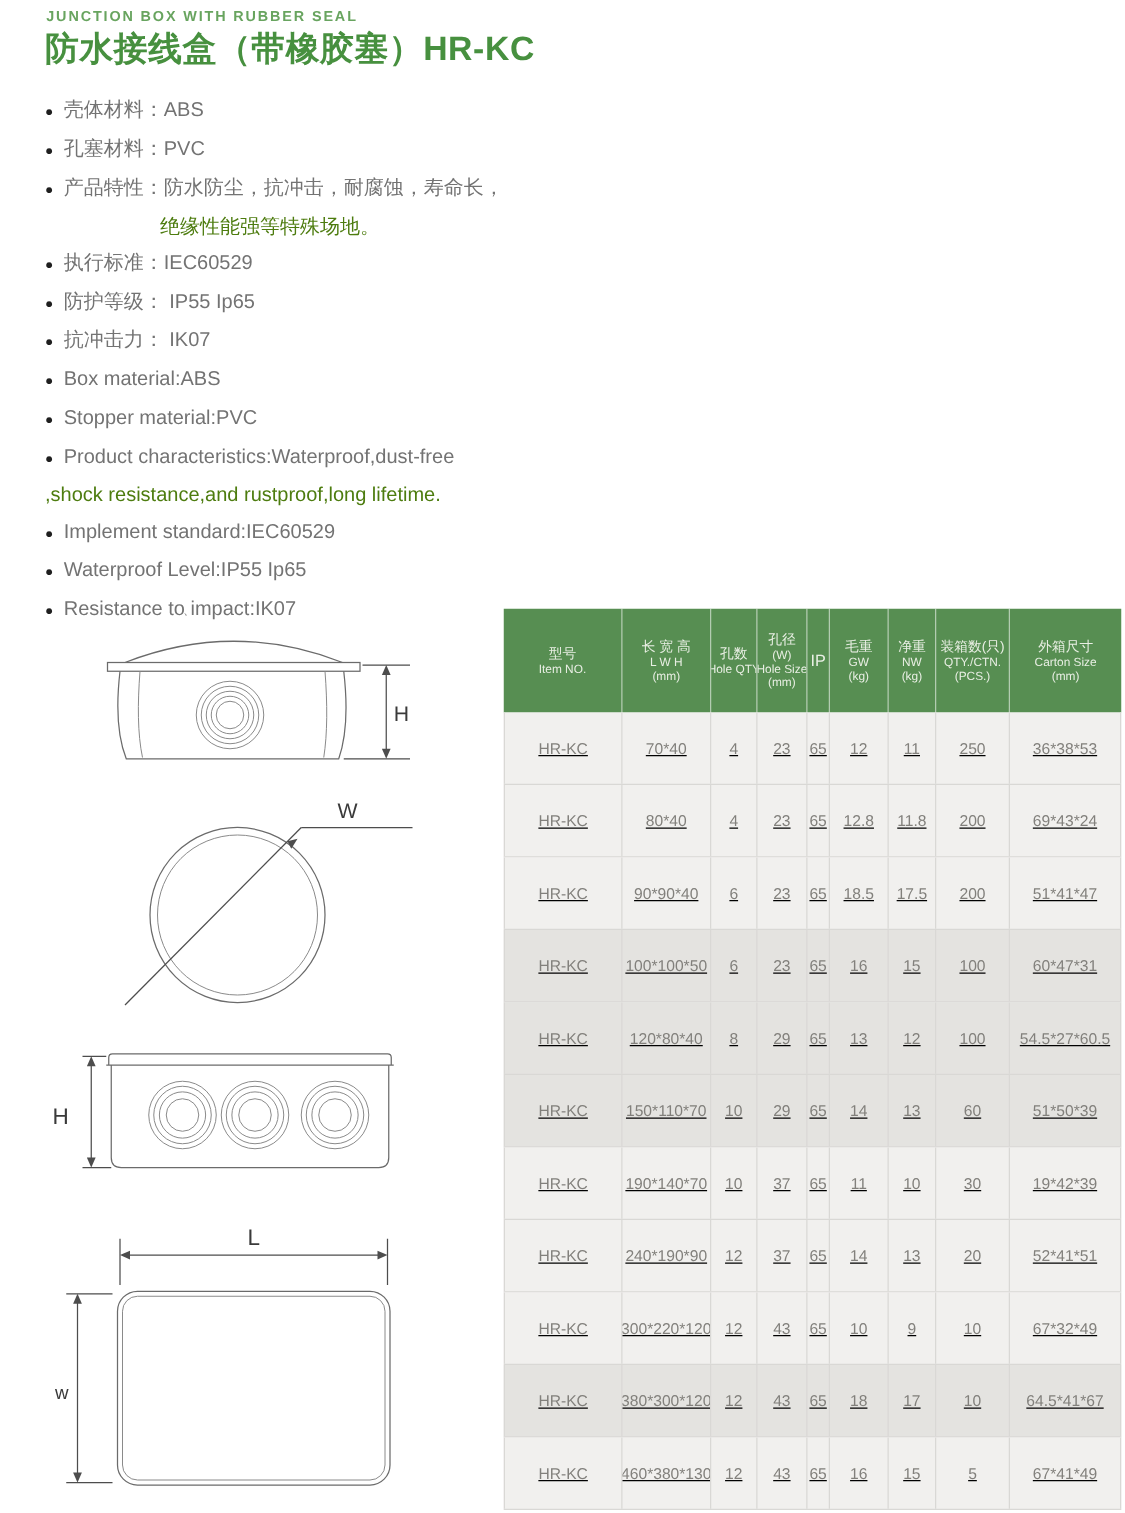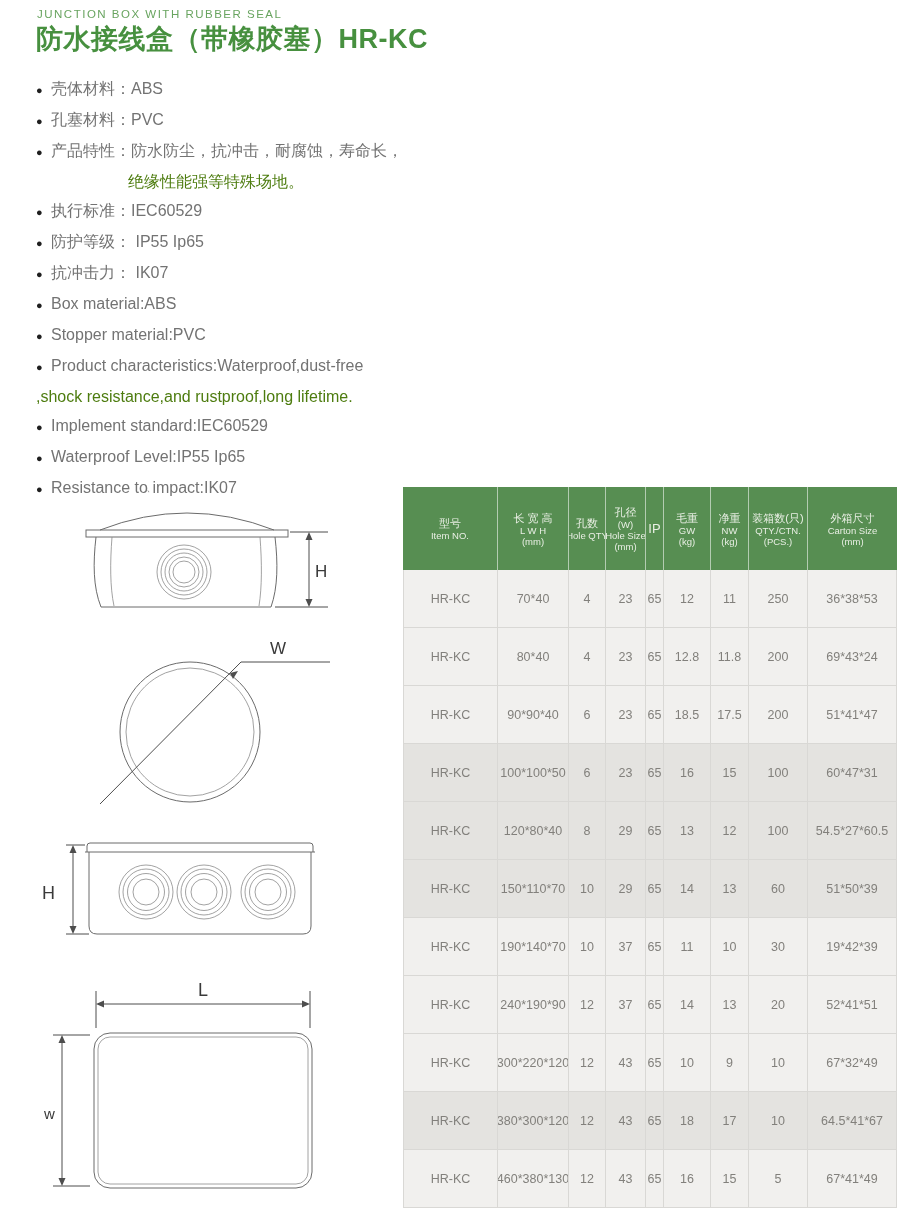--- a/index.html
+++ b/index.html
@@ -1,20 +1,20 @@
 <!DOCTYPE html>
 <html><head>
 <meta charset="utf-8">
 <style>
   html,body{margin:0;padding:0;background:#ffffff;}
   body{font-family:"Liberation Sans", sans-serif;}
   #page{position:relative;width:900px;height:1210px;background:#fff;overflow:hidden;}
 
   
-  .subtitle{position:absolute;left:37px;top:8px;font-size:11.5px;font-weight:normal;
+  .subtitle{position:absolute;left:37px;top:8px;font-size:11.5px;font-weight:bold;
     letter-spacing:1.5px;color:#68a45f;}
   .title{position:absolute;left:36px;top:21px;font-size:27px;font-weight:bold;
     color:#47903f;letter-spacing:0.5px;}
 
   
   .spec-list{position:absolute;left:36px;top:74px;width:380px;}
   .bullet-item{margin:0;}
   .b-row{display:flex;align-items:baseline;line-height:29px;}
   .dot{font-size:11px;color:#1f1f1f;width:15px;flex:0 0 15px;}
   .b-text{font-size:16px;color:#737373;white-space:nowrap;}
@@ -28,21 +28,21 @@
   .spec-table{position:absolute;left:403px;top:487px;width:494px;}
   .tgrid{display:grid;grid-template-columns:94px 71px 37px 40px 18px 47px 38px 59px 90px;}
   .thead{height:83px;background:#578e52;}
   .th{display:flex;flex-direction:column;align-items:center;justify-content:center;
     color:#e9efe4;text-align:center;border-left:1px solid rgba(255,255,255,0.55);
     overflow:hidden;}
   .th:first-child{border-left:none;}
   .h-cn{font-size:11px;line-height:14px;white-space:nowrap;}
   .h-cn:only-child{font-size:13px;}
   .h-en{font-size:9.5px;line-height:11px;white-space:nowrap;}
-  .tr{height:57px;border-bottom:1px solid #d9d8d5;background:#f1f0ee;}
+  .tr{height:57px;border-bottom:1px solid #d9d8d5;background:#f1f0ee;text-decoration:underline;}
   .tr:nth-child(4),.tr:nth-child(5),.tr:nth-child(6),.tr:nth-child(10){background:#e4e3e0;}
   .td{display:flex;align-items:center;justify-content:center;color:#82807c;
     font-size:12.5px;border-left:1px solid #d9d8d5;white-space:nowrap;overflow:hidden;}
   .td:last-child{border-right:1px solid #d9d8d5;}
 
   
   .drawing{position:absolute;}
   svg{display:block;}
   .ln{stroke:#6b6b6b;stroke-width:1;fill:none;}
   .thin{stroke:#8a8a8a;stroke-width:0.8;fill:none;}

